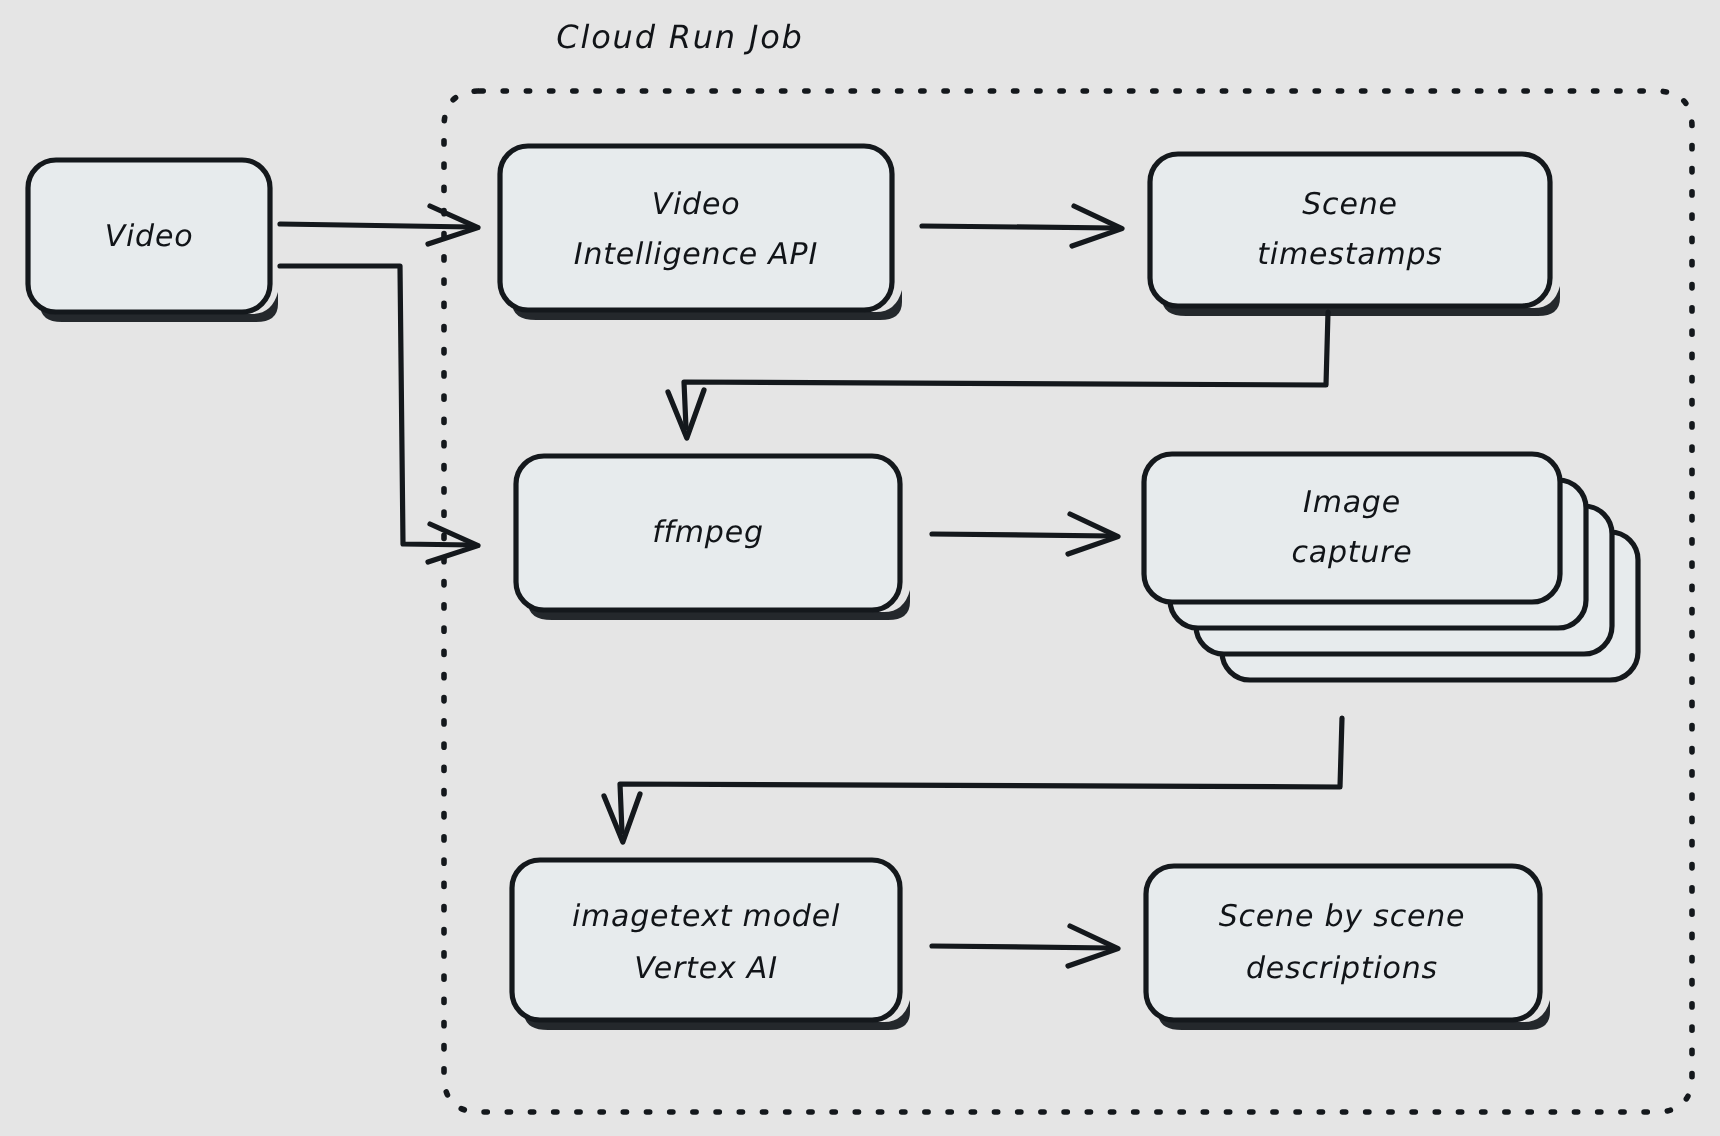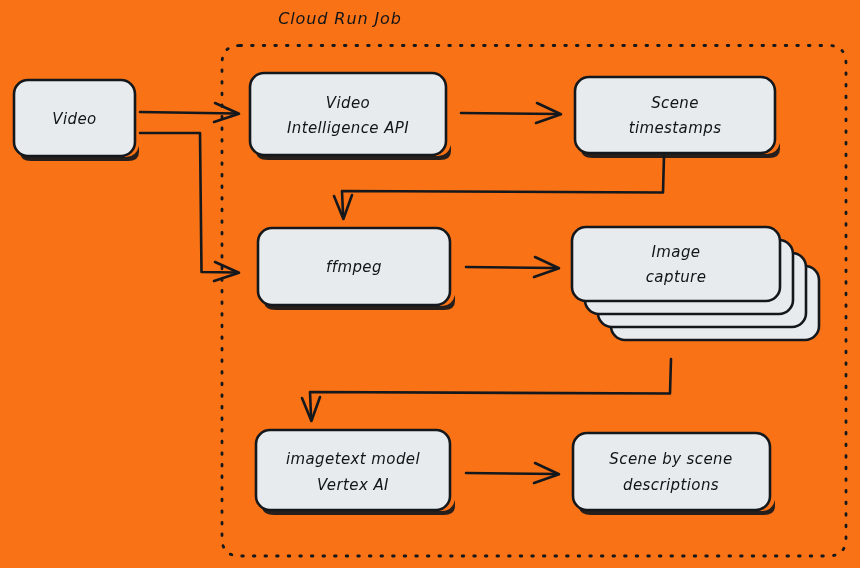--- a/index.html
+++ b/index.html
@@ -11,21 +11,21 @@
   body {
     width: 860px;
     height: 568px;
     overflow: hidden;
     font-family: "DejaVu Sans", sans-serif;
   }
   #diagram-root {
     position: relative;
     width: 860px;
     height: 568px;
-    background: #f97316;
+    background: #e5e5e5;
   }
   svg#diagram-svg {
     position: absolute;
     top: 0;
     left: 0;
     width: 860px;
     height: 568px;
     display: block;
   }
   .node-label {

